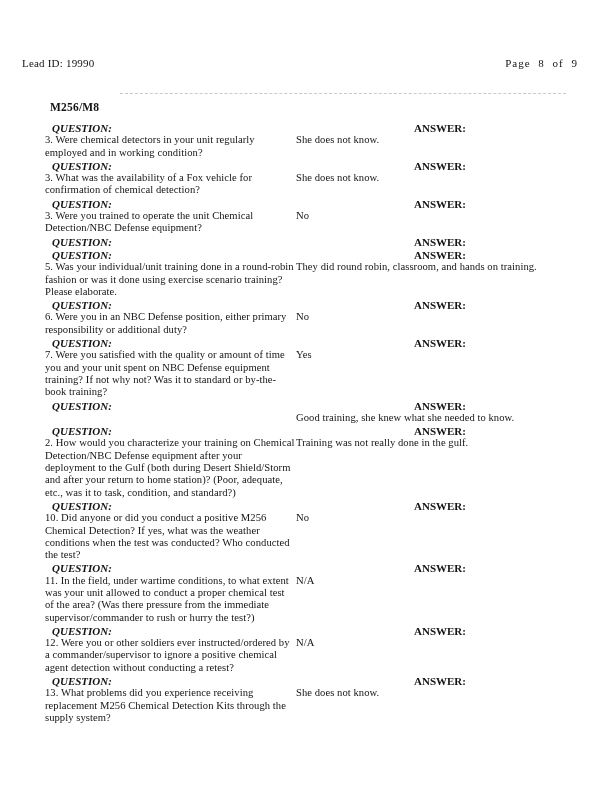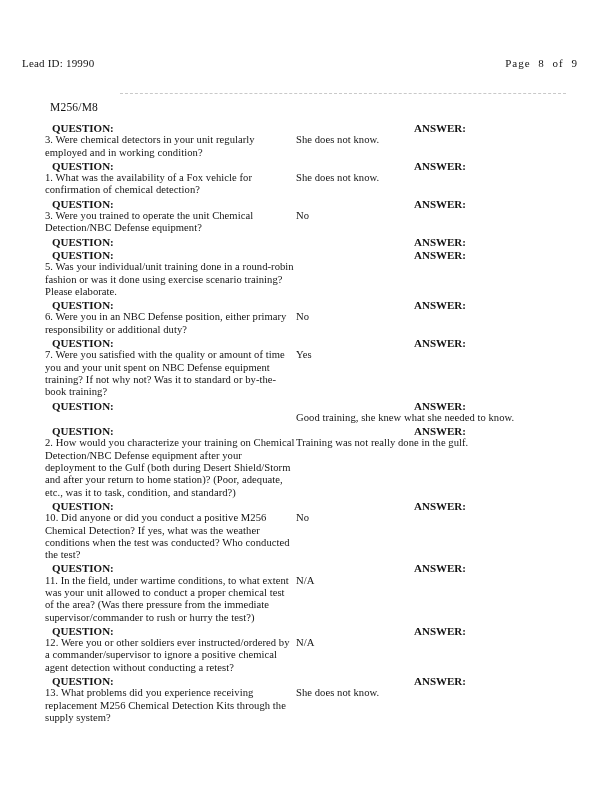--- a/index.html
+++ b/index.html
@@ -33,38 +33,38 @@
   .page-number { letter-spacing: 1px; word-spacing: 4px; }
   .scan-artifact {
     border-top: 1px dashed #c9c9c9;
     height: 0;
     margin: 24px 45px 0 120px;
   }
   .content {
     margin: 7px 35px 0 45px;
   }
   .section-title {
-    font-weight: normal;
+    font-weight: bold;
     font-size: 11.5px;
     padding-left: 5px;
     margin-bottom: 8px;
     letter-spacing: 0.2px;
   }
   .qa-row {
     display: grid;
     grid-template-columns: 250px 1fr;
     column-gap: 0;
   }
   .qa-label {
     font-weight: bold;
     font-size: 11px;
     line-height: 12.3px;
     padding-top: 1px;
   }
-  .q-col .qa-label { padding-left: 7px; }
+  .q-col .qa-label { padding-left: 7px; font-style: italic; }
   .a-col .qa-label { padding-left: 9px; text-align: center; }
   .qa-text {
     font-size: 10.6px;
     line-height: 12.3px;
     letter-spacing: 0.05px;
   }
   .a-col .qa-text { padding-left: 1px; padding-right: 2px; }
 </style>
 </head>
 <body>
@@ -87,21 +87,21 @@
     </div>
     <div class="a-col">
       <div class="qa-label">ANSWER:</div>
       <div class="qa-text">She does not know.</div>
     </div>
   </div>
 
   <div class="qa-row">
     <div class="q-col">
       <div class="qa-label">QUESTION:</div>
-      <div class="qa-text">1. What was the availability of a Fox vehicle for confirmation of chemical detection?</div>
+      <div class="qa-text">3. What was the availability of a Fox vehicle for confirmation of chemical detection?</div>
     </div>
     <div class="a-col">
       <div class="qa-label">ANSWER:</div>
       <div class="qa-text">She does not know.</div>
     </div>
   </div>
 
   <div class="qa-row">
     <div class="q-col">
       <div class="qa-label">QUESTION:</div>
@@ -122,20 +122,21 @@
     </div>
   </div>
 
   <div class="qa-row">
     <div class="q-col">
       <div class="qa-label">QUESTION:</div>
       <div class="qa-text">5. Was your individual/unit training done in a round-robin fashion or was it done using exercise scenario training? Please elaborate.</div>
     </div>
     <div class="a-col">
       <div class="qa-label">ANSWER:</div>
+      <div class="qa-text">They did round robin, classroom, and hands on training.</div>
     </div>
   </div>
 
   <div class="qa-row">
     <div class="q-col">
       <div class="qa-label">QUESTION:</div>
       <div class="qa-text">6. Were you in an NBC Defense position, either primary responsibility or additional duty?</div>
     </div>
     <div class="a-col">
       <div class="qa-label">ANSWER:</div>

